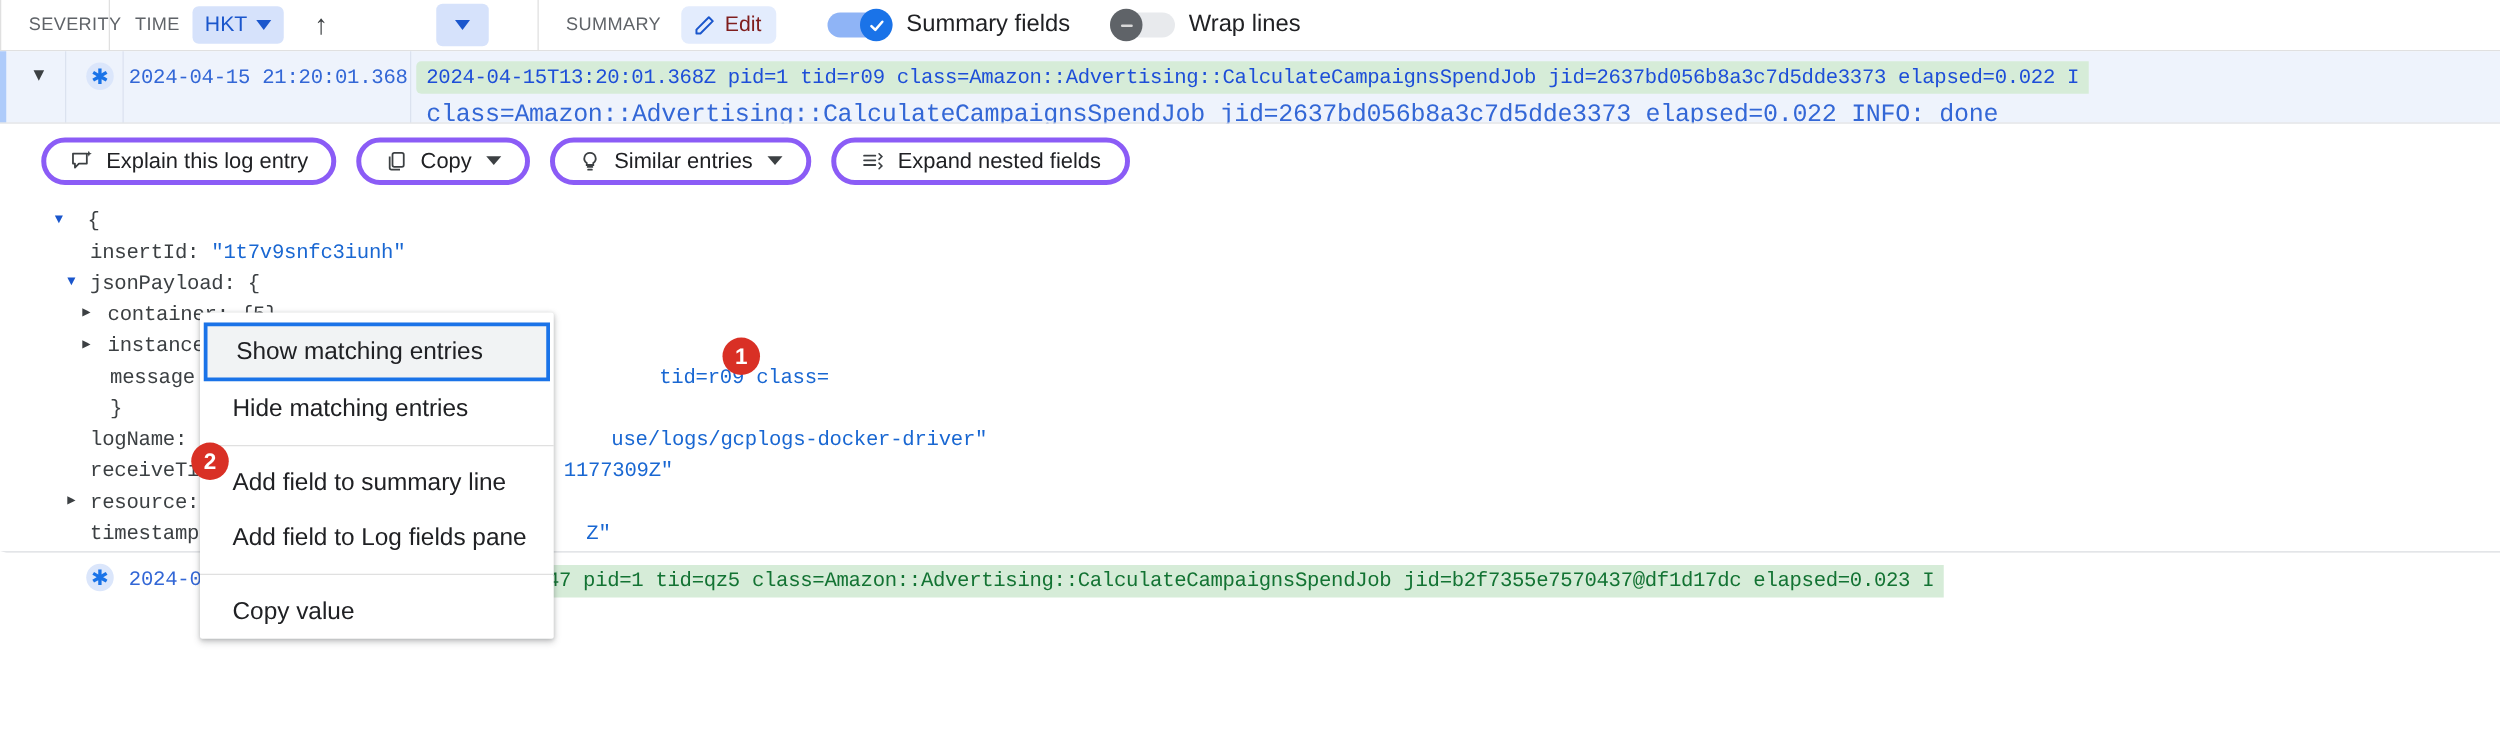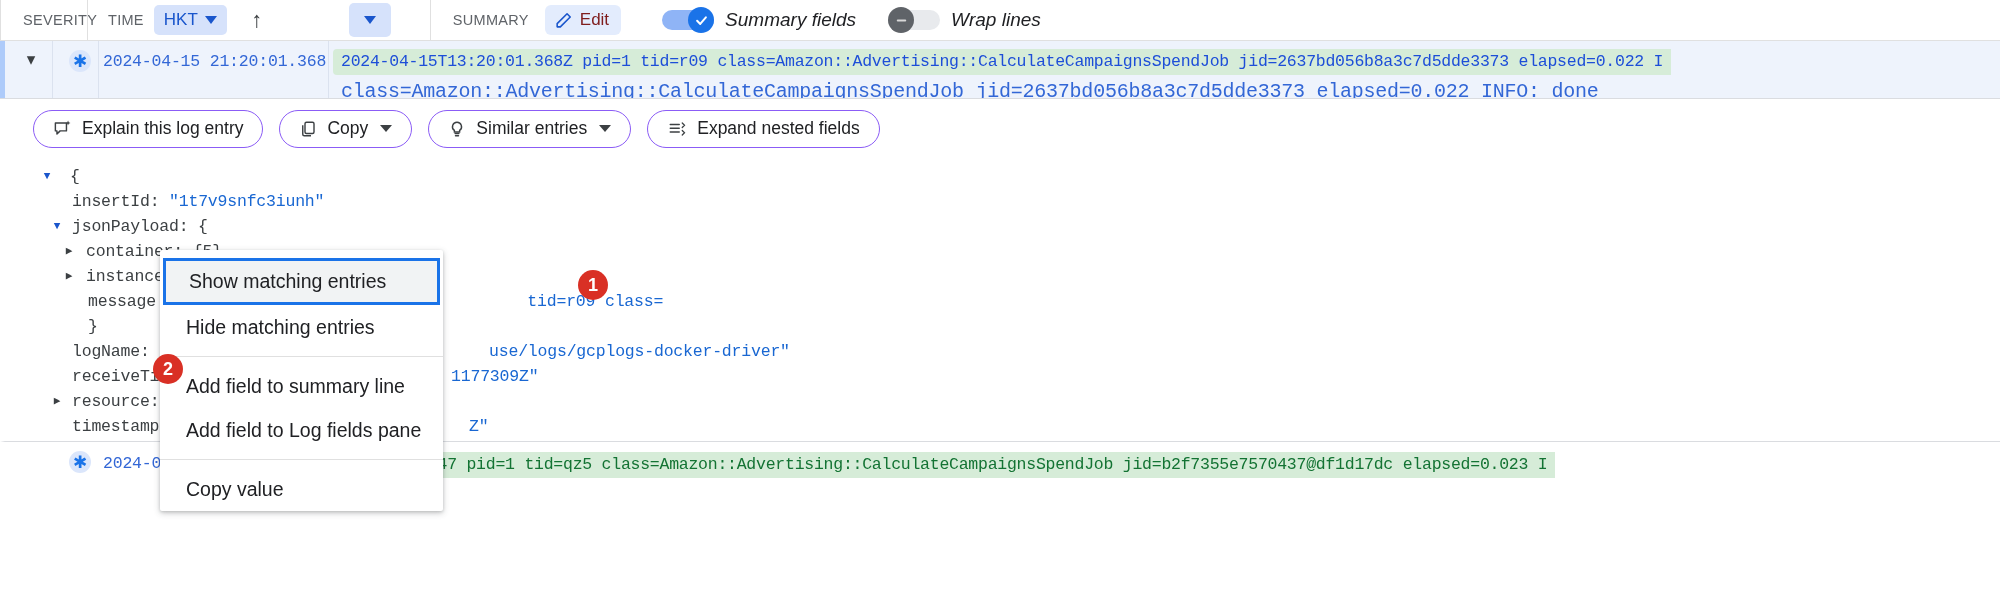--- a/index.html
+++ b/index.html
@@ -53,21 +53,21 @@
   }
   .toggle-wrap { display:flex; align-items:center; gap:11px; padding:0 8px 0 16px; }
   .switch { position:relative; width:52px; height:26px; flex:none; cursor:pointer; }
   .switch .track { position:absolute; left:0; top:3px; width:52px; height:20px; border-radius:10px; }
   .switch .knob  { position:absolute; top:0; width:26px; height:26px; border-radius:50%; display:flex; align-items:center; justify-content:center; }
   .switch.on .track { background:#8fb4f6; }
   .switch.on .knob  { left:26px; background:#1a73e8; color:#fff; }
   .switch.off .track { background:#e8eaed; }
   .switch.off .knob  { left:0; background:#5f6368; color:#d8d8d8; }
   .switch .knob svg { display:block; }
-  .toggle-label { font-size:19px; color:#202124; font-weight:400; white-space:nowrap;font-style:italic; }
+  .toggle-label { font-size:19px; color:#202124; font-weight:400; white-space:nowrap; }
 
   
   .logrow {
     position:absolute; left:0; top:41px; width:2000px; height:57px;
     background:#eef3fc;
     border-left: 5px solid #aecbfa;
     display:flex; align-items:flex-start;
   }
   .chev-cell { width:52px; height:57px; display:flex; align-items:flex-start; justify-content:center; padding-top:10px; }
   .chev { color:#3c4043; font-size:17px; line-height:1; }
@@ -93,21 +93,21 @@
 
   
   .actions {
     position:absolute; left:0; top:99px; width:2000px; height:59px;
     background:#fff; display:flex; align-items:center; gap:16px;
     padding-left:33px;
   }
   .pill {
     display:inline-flex; align-items:center; gap:10px;
     height:38px; padding:0 19px;
-    background:#fff; border:1px solid #8b5cf6; border-radius:19px;
+    background:#fff; border:4px solid #8b5cf6; border-radius:19px;
     font-size:17.5px; color:#202124; cursor:pointer; white-space:nowrap;
     font-family:"Liberation Sans", sans-serif;
   }
   .pill svg { display:block; flex:none; }
   .pill .pcaret { width:0;height:0;border-left:6px solid transparent;border-right:6px solid transparent;border-top:7px solid #3c4043; margin-left:2px;}
 
   
   .json {
     position:absolute; left:0; top:158px; width:2000px; height:282px;
     background:#fff;

